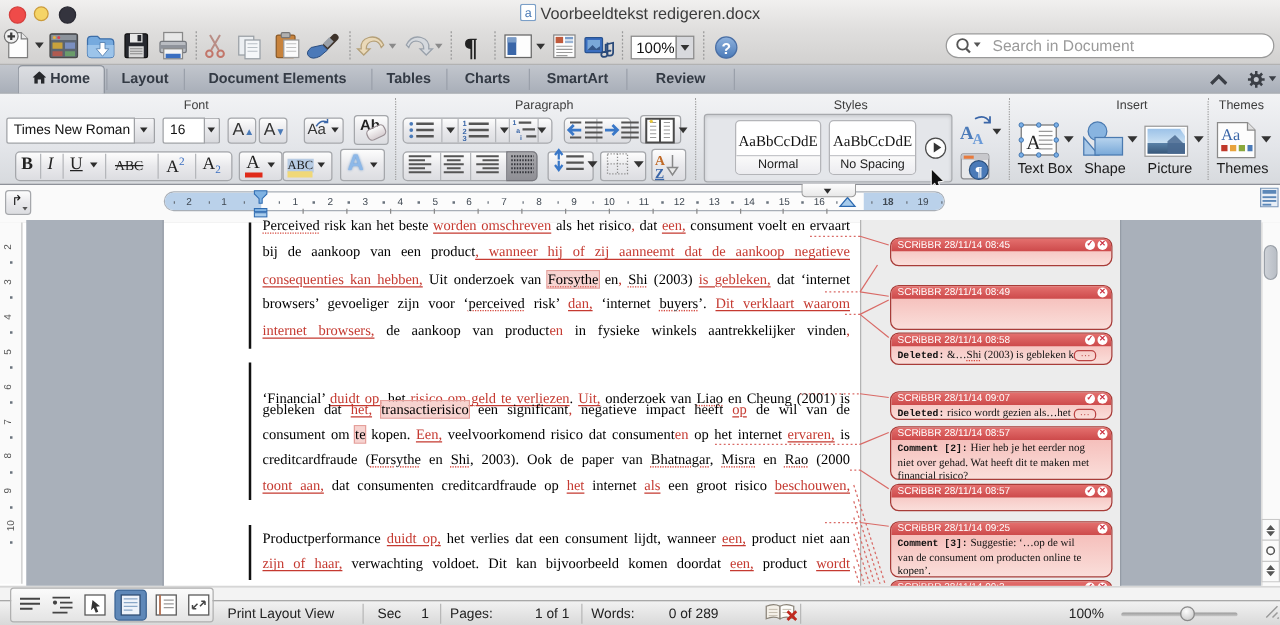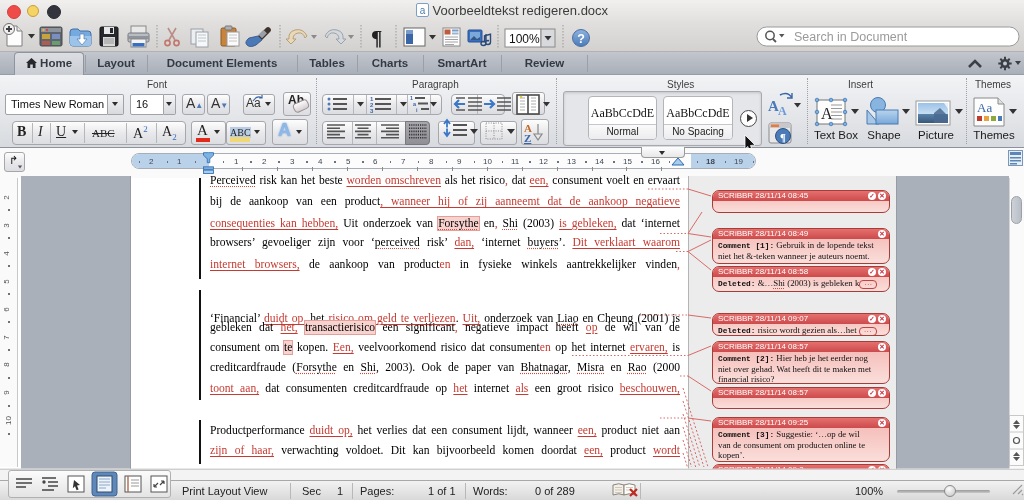--- a/index.html
+++ b/index.html
@@ -251,21 +251,21 @@
           <circle cx="7" cy="7.5" r="2" fill="#c3c7ce"></circle>
           <path d="M17 5 h6 l-3 4z"></path>
         </g>
       </svg>
   </div>
 
   <div id="ribbon">
     <div class="glabel" style="left:147px;">Font</div>
     <div class="glabel" style="left:412px;">Paragraph</div>
     <div class="glabel" style="left:667px;">Styles</div>
-    <div class="glabel" style="left:848px;">Insert</div>
+    <div class="glabel" style="left:893px;">Insert</div>
     <div class="glabel" style="left:975px;">Themes</div>
     <div class="gsep" style="left:316px;"></div>
     <div class="gsep" style="left:556px;"></div>
     <div class="gsep" style="left:807px;"></div>
     <div class="gsep" style="left:966px;"></div>
     <div id="ribbon-font">
       <div class="combo" style="left:5px;top:19px;width:103px;height:21px;">Times New Roman</div>
       <div class="cbtn" style="left:108px;top:19px;width:16px;height:21px;"></div>
       <div class="dar" style="left:112px;top:27px;"></div>
       <div class="combo" style="left:130px;top:19px;width:34px;height:21px;">16</div>
@@ -650,21 +650,20 @@
       <div class="tline j" style="top:183.2px;">creditcardfraude (<span class="sq">Forsythe</span> en <span class="sq">Shi</span>, 2003). Ook de paper van <span class="sq">Bhatnagar</span>, <span class="sq">Misra</span> en <span class="sq">Rao</span> (2000</div>
       <div class="tline j" style="top:204.3px;"><span class="ru">toont aan,</span> dat consumenten creditcardfraude op <span class="ru">het</span> internet <span class="ru">als</span> een groot risico <span class="ru">beschouwen,</span></div>
       <div class="tline j" style="top:245.9px;">Productperformance <span class="ru">duidt op,</span> het verlies dat een consument lijdt, wanneer <span class="ru">een,</span> product niet aan</div>
       <div class="tline j" style="top:266.0px;"><span class="ru">zijn of haar,</span> verwachting voldoet. Dit kan bijvoorbeeld komen doordat <span class="ru">een,</span> product <span class="ru">wordt</span></div>
 
       <div class="bub" style="top:12px;height:23px;">
         <div class="bhead">SCRiBBR 28/11/14 08:45<div class="bic" style="right:13px;">✓</div><div class="bic" style="right:3px;">✕</div></div>
       </div>
       <div class="bub" style="top:50px;height:36px;">
         <div class="bhead">SCRiBBR 28/11/14 08:49<div class="bic" style="right:3px;">✕</div></div>
-        <div class="bbody" style="white-space:nowrap;"><span class="blab">Comment [1]:</span> Gebruik in de lopende tekst<br>niet het &amp;-teken wanneer je auteurs noemt.</div>
       </div>
       <div class="bub" style="top:87.5px;height:26px;">
         <div class="bhead">SCRiBBR 28/11/14 08:58<div class="bic" style="right:13px;">✓</div><div class="bic" style="right:3px;">✕</div></div>
         <div class="bbody"><span class="blab">Deleted:</span> &amp;…<span class="sq">Shi</span> (2003) is gebleken k<span class="pill">…</span></div>
       </div>
       <div class="bub" style="top:135px;height:23px;">
         <div class="bhead">SCRiBBR 28/11/14 09:07<div class="bic" style="right:13px;">✓</div><div class="bic" style="right:3px;">✕</div></div>
         <div class="bbody"><span class="blab">Deleted:</span> risico wordt gezien als…het <span class="pill">…</span></div>
       </div>
       <div class="bub" style="top:163px;height:43px;">

